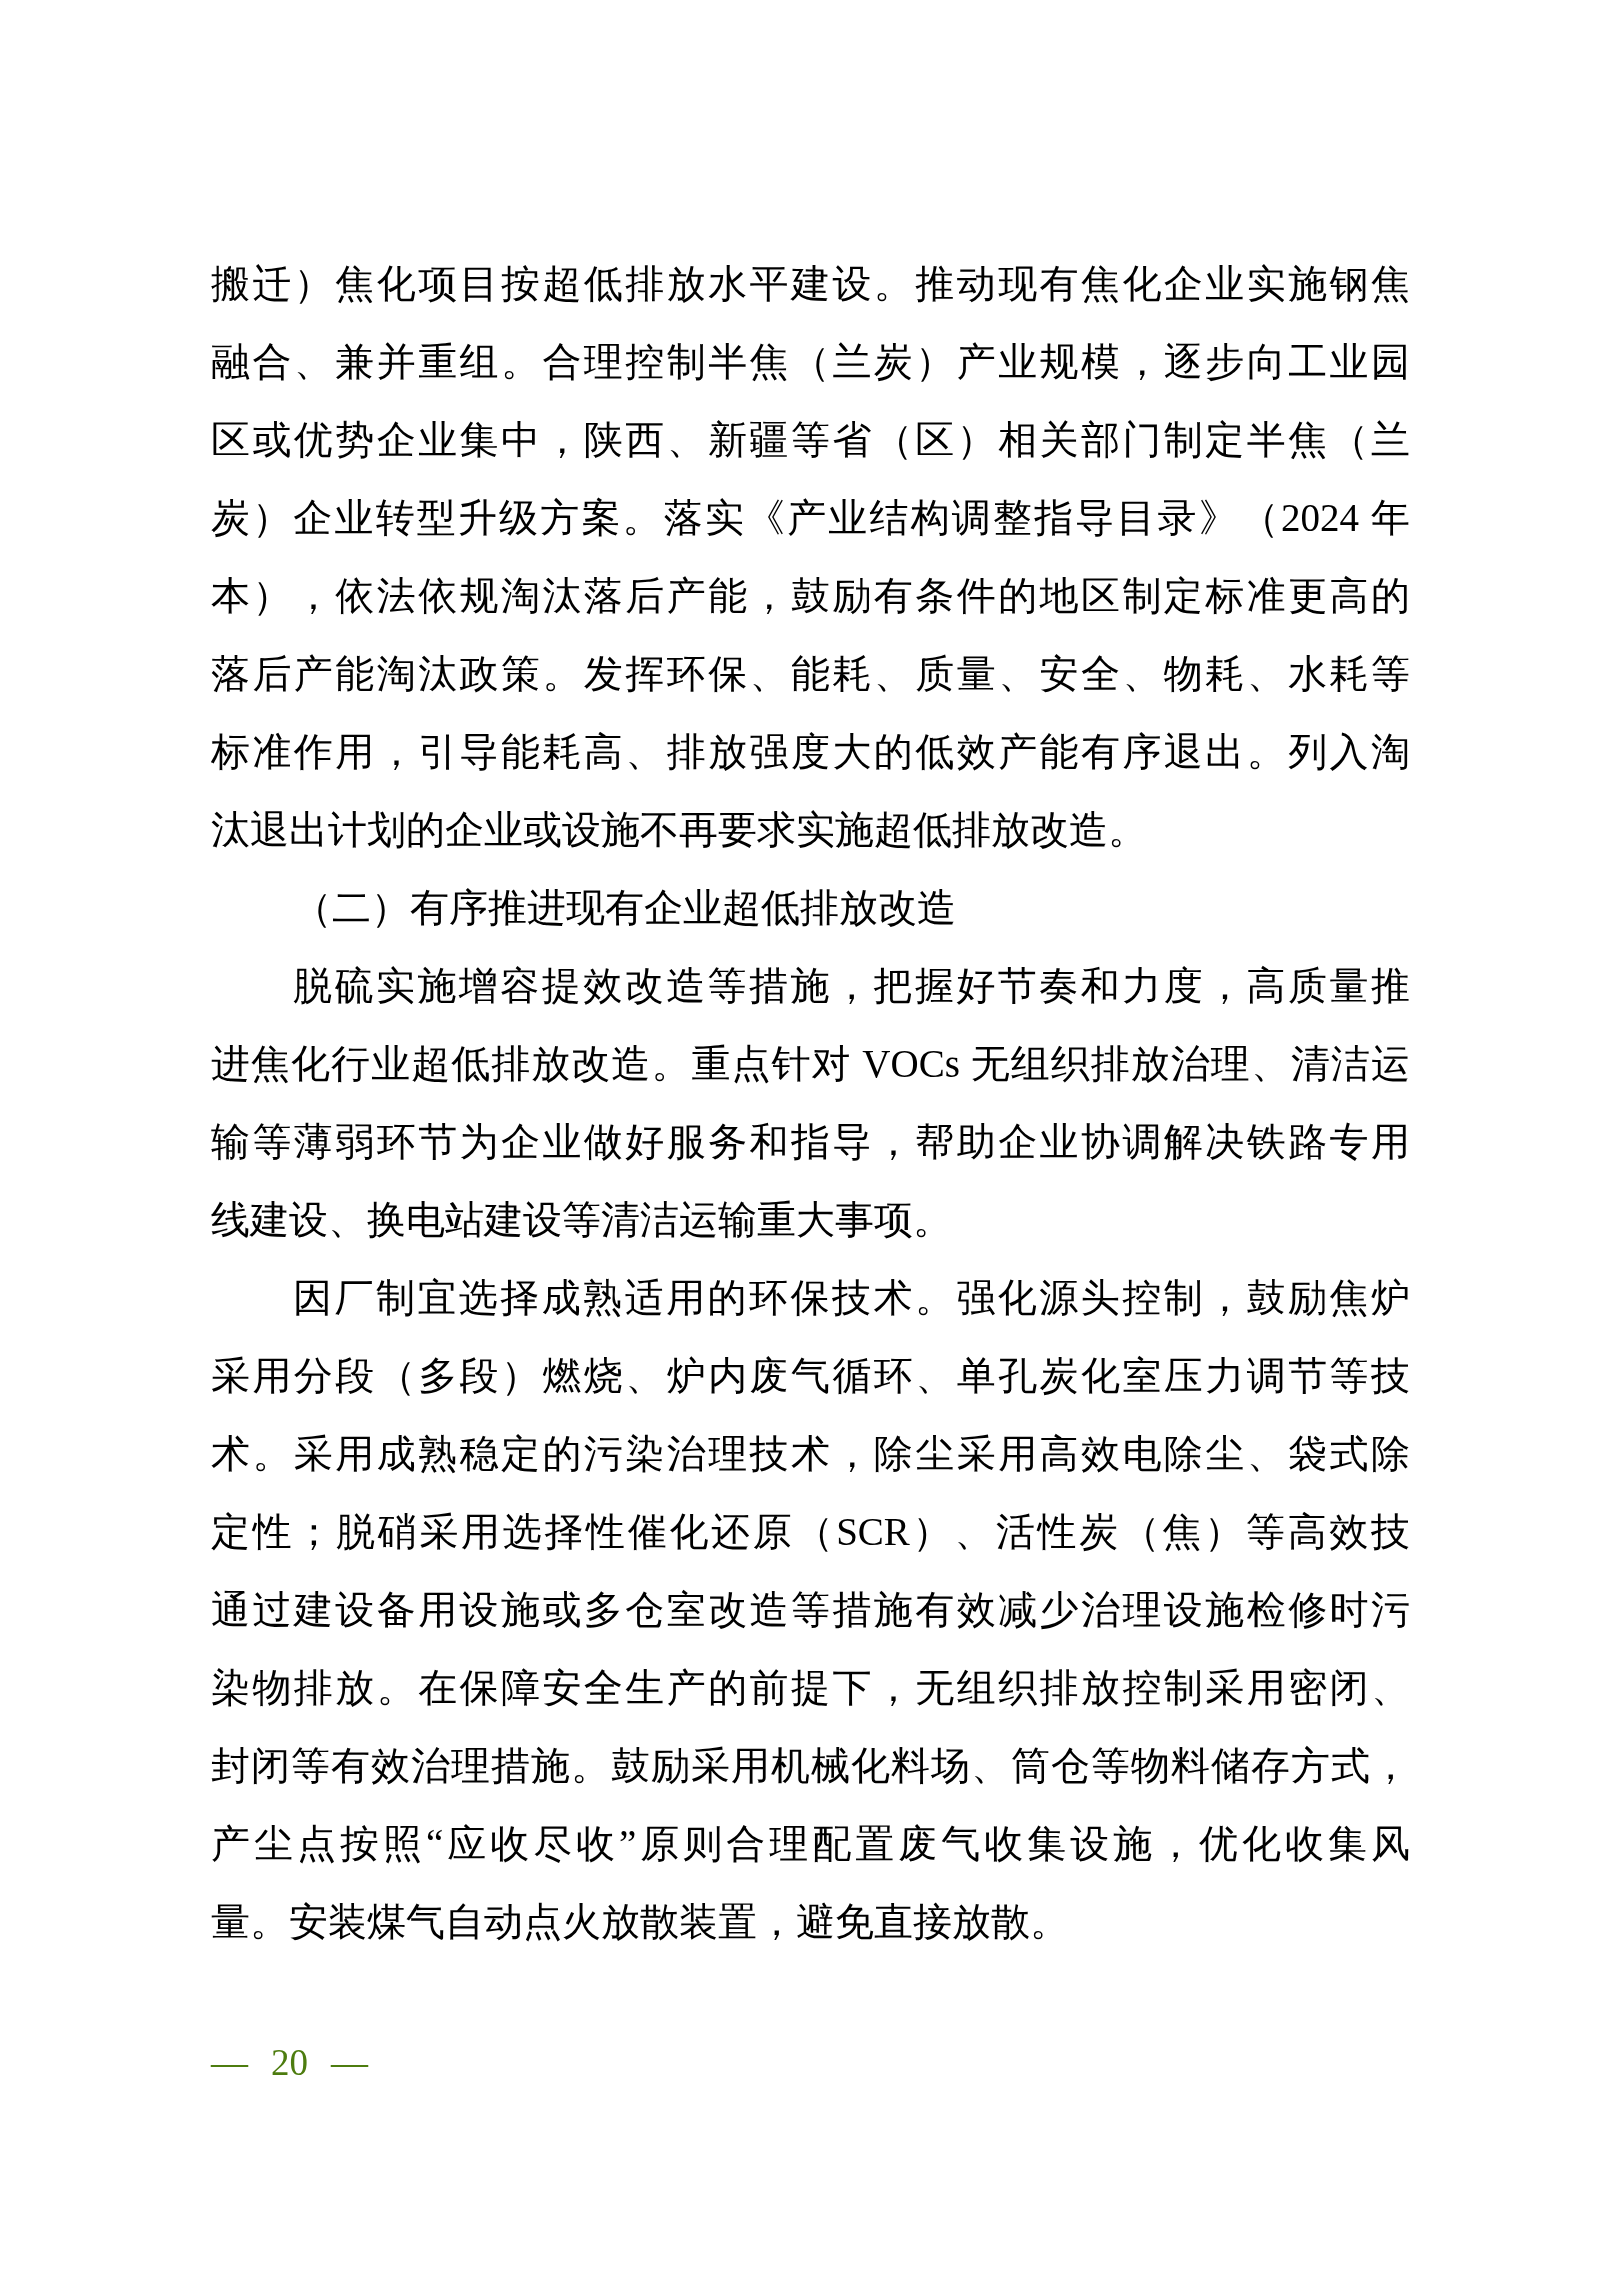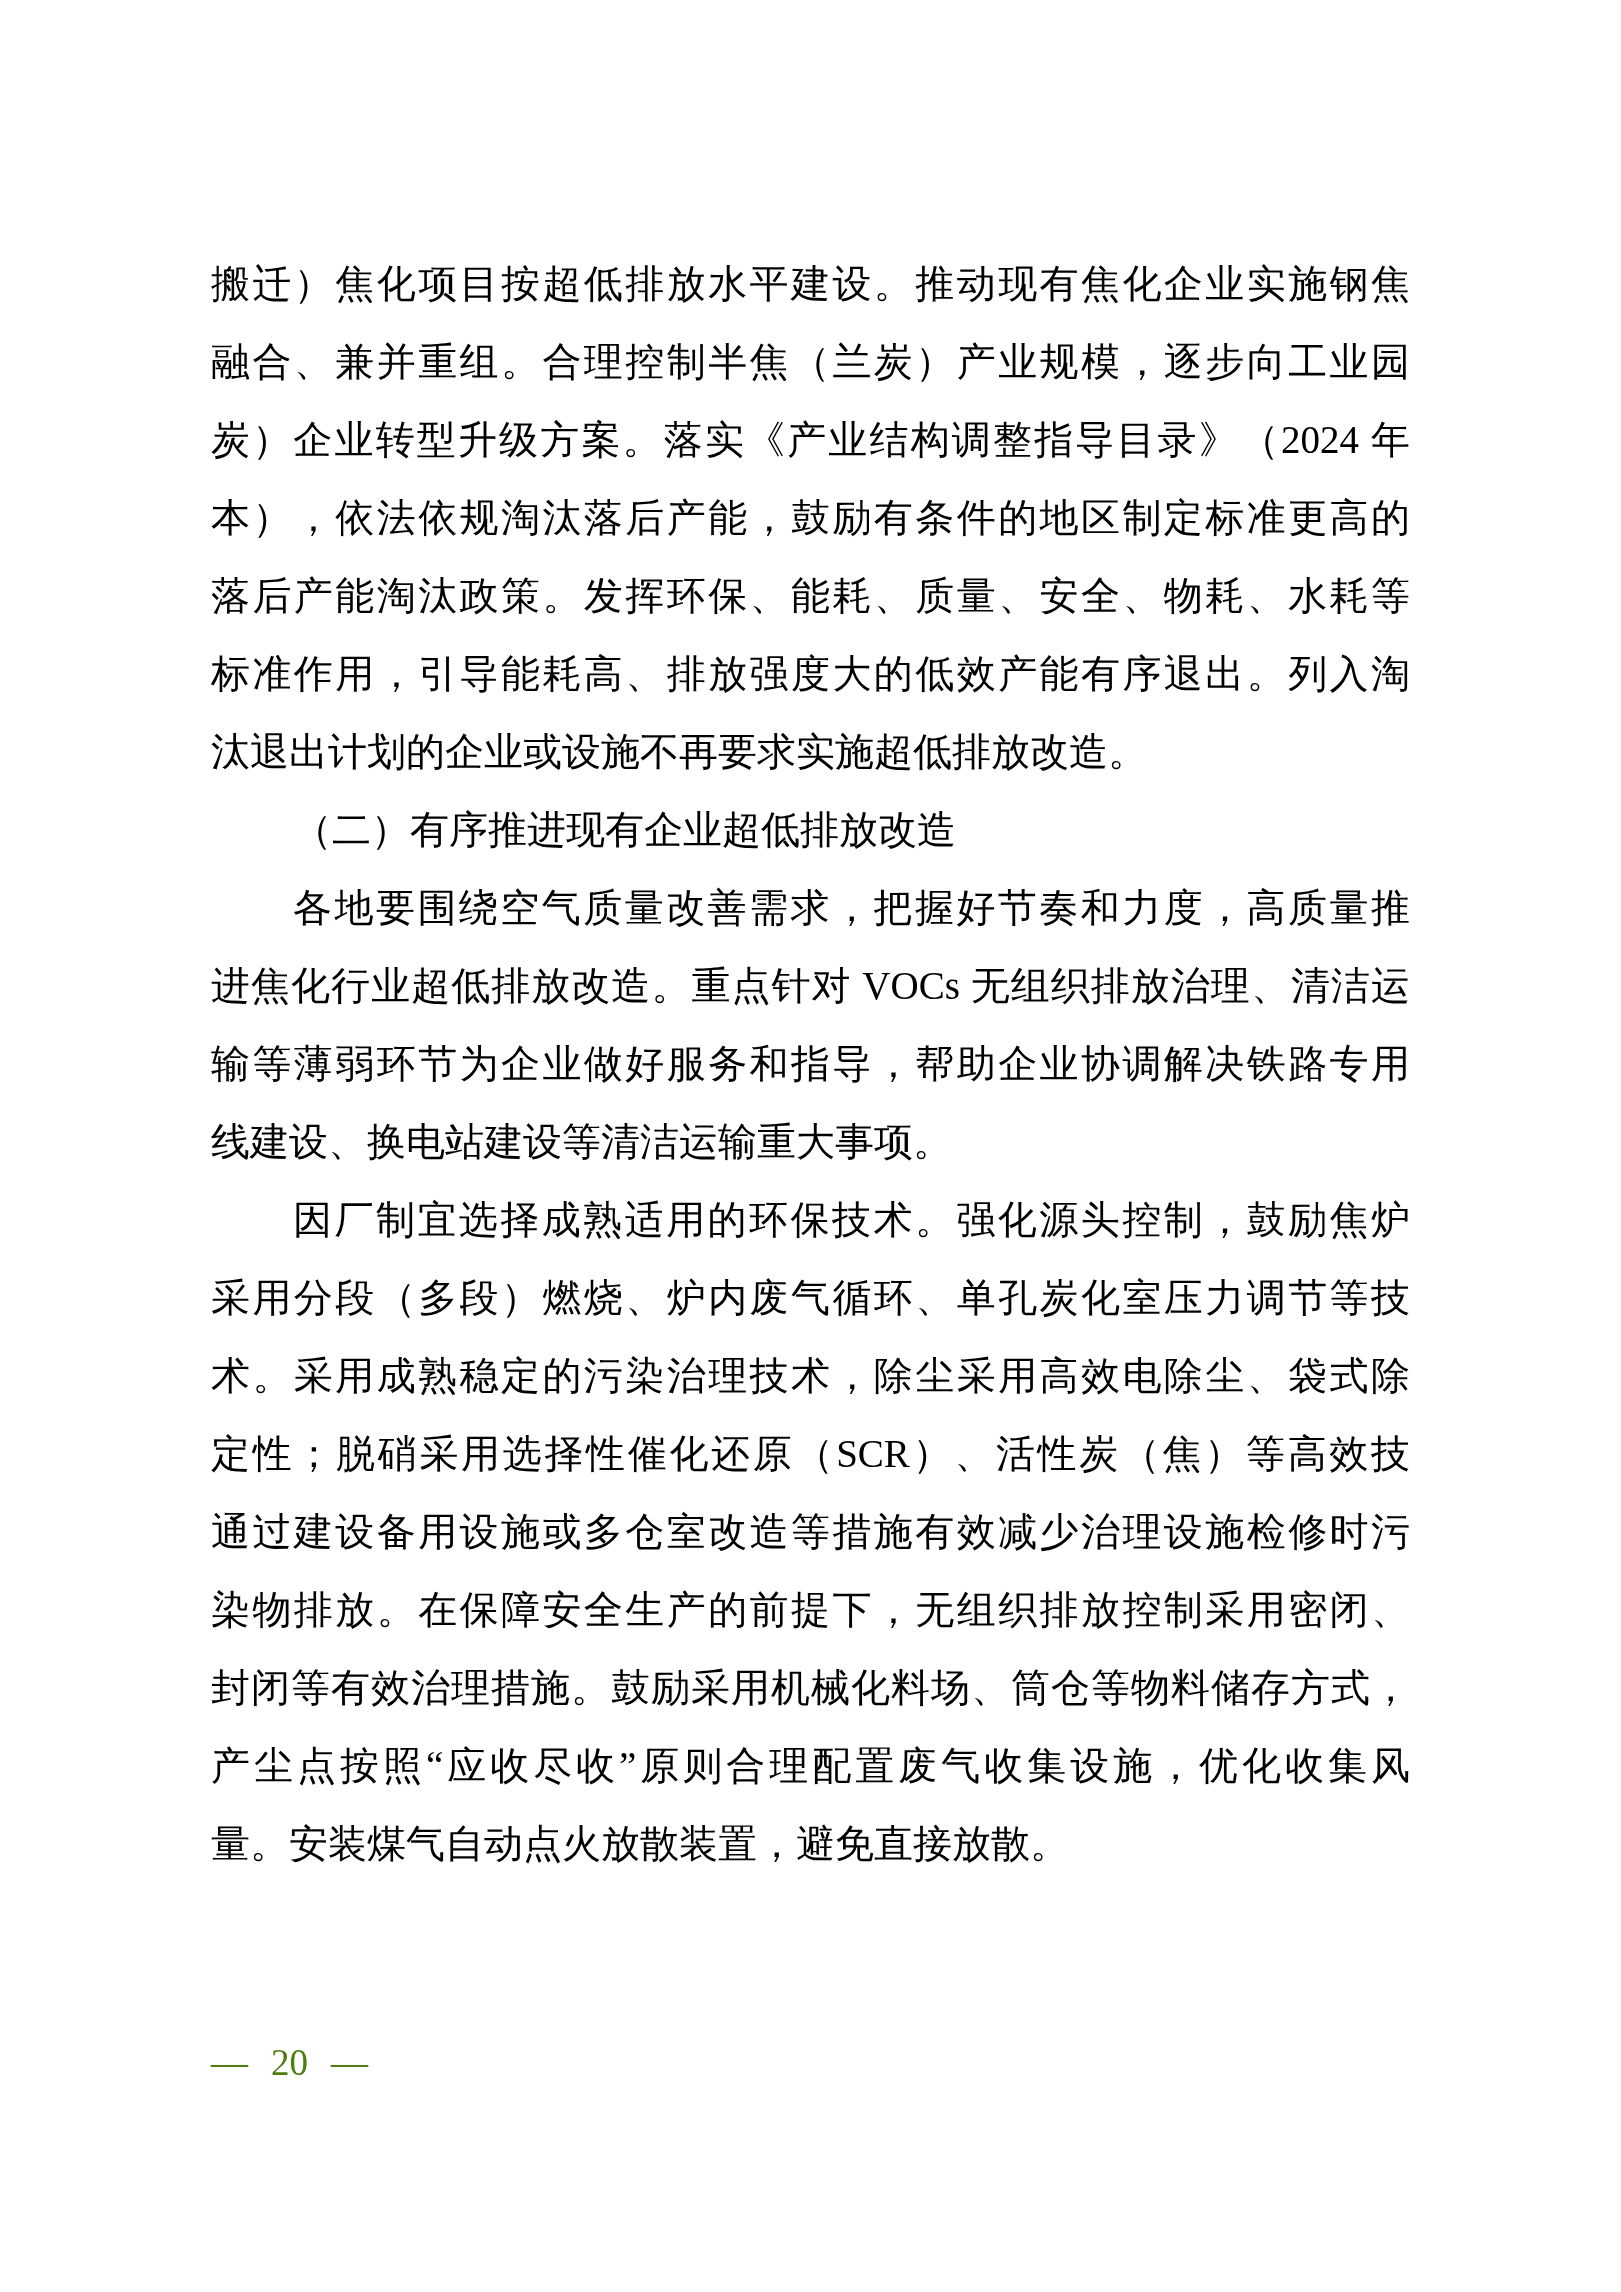--- a/index.html
+++ b/index.html
@@ -51,31 +51,32 @@
   </style>
 </head>
 <body>
 
 <div class="page">
   <div class="text-block">
 
     <div>
       <div class="line">搬迁）焦化项目按超低排放水平建设。推动现有焦化企业实施钢焦</div>
       <div class="line">融合、兼并重组。合理控制半焦（兰炭）产业规模，逐步向工业园</div>
+      <div class="line">区或优势企业集中，陕西、新疆等省（区）相关部门制定半焦（兰</div>
       <div class="line">炭）企业转型升级方案。落实《产业结构调整指导目录》（2024 年</div>
       <div class="line">本），依法依规淘汰落后产能，鼓励有条件的地区制定标准更高的</div>
       <div class="line">落后产能淘汰政策。发挥环保、能耗、质量、安全、物耗、水耗等</div>
       <div class="line">标准作用，引导能耗高、排放强度大的低效产能有序退出。列入淘</div>
       <div class="line short">汰退出计划的企业或设施不再要求实施超低排放改造。</div>
     </div>
 
     <div class="line heading indent">（二）有序推进现有企业超低排放改造</div>
 
     <div>
-      <div class="line indent">各地要围绕空气质量改善需求，把握好节奏和力度，高质量推</div>
+      <div class="line indent">脱硫实施增容提效改造等措施，把握好节奏和力度，高质量推</div>
       <div class="line">进焦化行业超低排放改造。重点针对 VOCs 无组织排放治理、清洁运</div>
       <div class="line">输等薄弱环节为企业做好服务和指导，帮助企业协调解决铁路专用</div>
       <div class="line short">线建设、换电站建设等清洁运输重大事项。</div>
     </div>
 
     <div>
       <div class="line indent">因厂制宜选择成熟适用的环保技术。强化源头控制，鼓励焦炉</div>
       <div class="line">采用分段（多段）燃烧、炉内废气循环、单孔炭化室压力调节等技</div>
       <div class="line">术。采用成熟稳定的污染治理技术，除尘采用高效电除尘、袋式除</div>
       <div class="line">定性；脱硝采用选择性催化还原（SCR）、活性炭（焦）等高效技术；</div>

